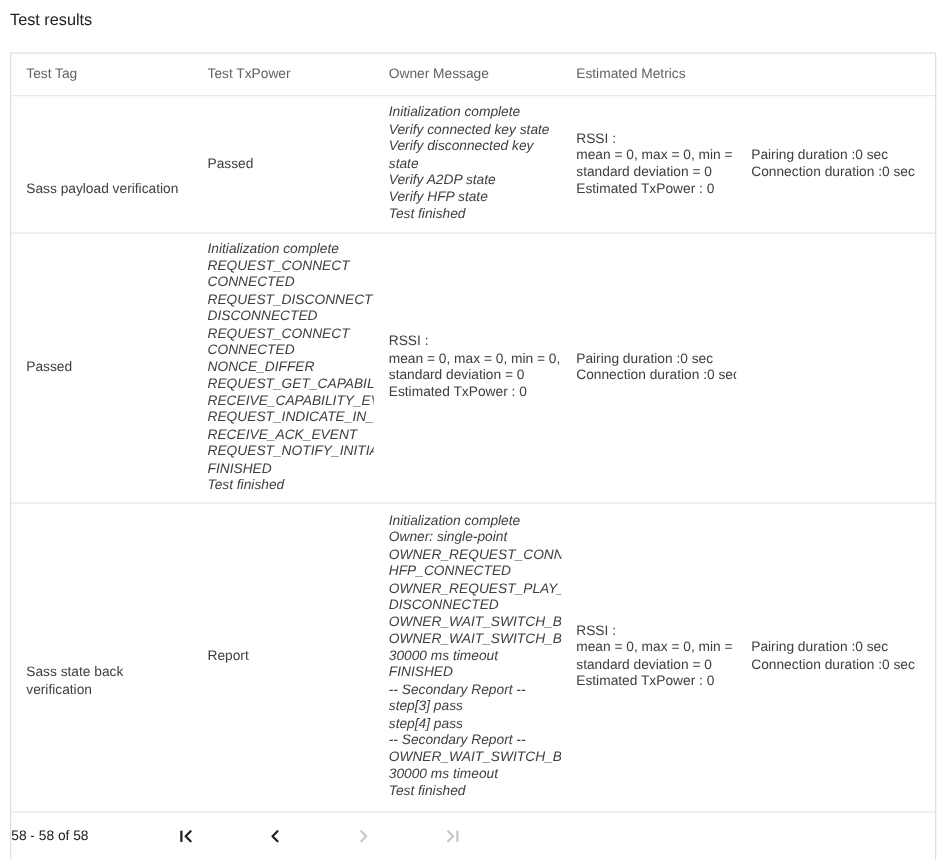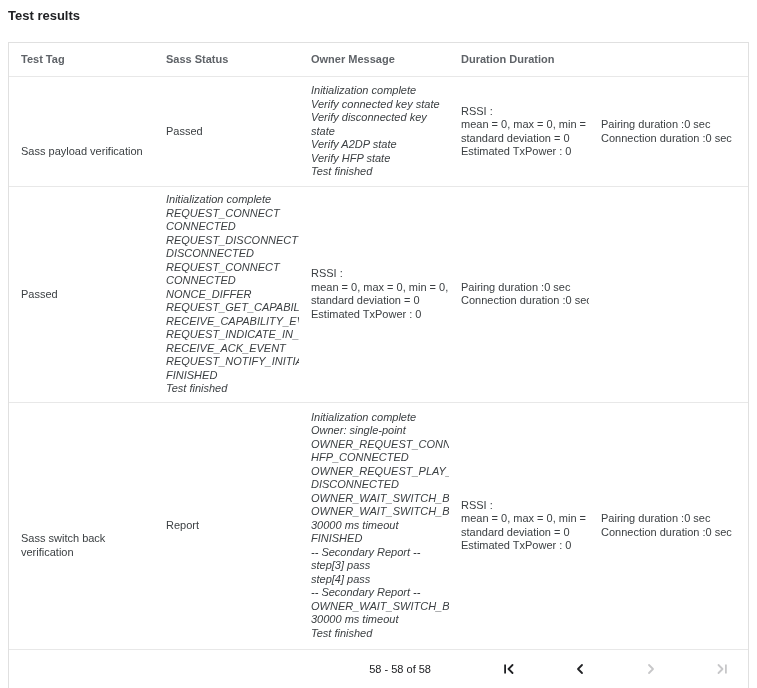--- a/index.html
+++ b/index.html
@@ -6,60 +6,59 @@
   html, body {
     width: 757px; height: 688px;
     background: #ffffff;
     font-family: "Liberation Sans", sans-serif;
     color: #3c4043;
     overflow: hidden;
   }
   .page { padding: 8px; }
   .page-title {
     font-size: 13px;
-    font-weight: 700;
+    font-weight: 400;
     color: #202124;
     margin-bottom: 19px;
   }
   .results-table {
     width: 741px;
     border: 1px solid #e0e0e0;
     background: #fff;
   }
   .t-row {
     display: grid;
     grid-template-columns: 145px 145px 150px 140px 1fr;
     align-items: center;
     border-bottom: 1px solid #e8e8e8;
   }
   .t-row:last-child { border-bottom: none; }
   .t-head { min-height: 34px; }
   .t-head .cell {
     color: #5f6368;
     font-size: 11px;
-    font-weight: 700;
+    font-weight: 400;
   }
   .cell {
     padding: 6px 8px 6px 12px;
     font-size: 11px;
     line-height: 13.5px;
     overflow: hidden;
     align-self: center;
   }
   .cell.wrap { white-space: pre-line; word-wrap: normal; margin-top: 40px; }
   .cell.nowrap-lines { white-space: pre; }
   .row-0 { min-height: 110px; }
   .row-1 { min-height: 213px; }
   .row-2 { min-height: 247px; }
   .msg-cell { white-space: pre-line; overflow: hidden; font-style: italic; }
   .paginator {
     min-height: 39px;
     display: flex;
     align-items: center;
-    justify-content: flex-end;
     padding-right: 12px;
   }
   .range-label {
     font-size: 11px;
     color: #202124;
     margin-right: 64px;
   }
   .pg-btn {
     width: 28px; height: 28px;
     display: flex; align-items: center; justify-content: center;
@@ -79,23 +78,23 @@
 </head>
 <body>
 
 <div class="page">
   <div class="page-title">Test results</div>
 
   <div class="results-table">
 
     <div class="t-row t-head">
       <div class="cell">Test Tag</div>
-      <div class="cell">Sass Status</div>
+      <div class="cell">Test TxPower</div>
       <div class="cell">Owner Message</div>
-      <div class="cell">Duration Duration</div>
+      <div class="cell">Estimated Metrics</div>
     </div>
 
     <div class="t-row row-0">
       <div class="cell wrap">Sass payload verification</div>
       <div class="cell">Passed</div>
       <div class="cell msg-cell">Initialization complete
 Verify connected key state
 Verify disconnected key state
 Verify A2DP state
 Verify HFP state
@@ -127,21 +126,21 @@
 Test finished</div>
       <div class="cell nowrap-lines">RSSI :
 mean = 0, max = 0, min = 0,
 standard deviation = 0
 Estimated TxPower : 0</div>
       <div class="cell nowrap-lines">Pairing duration :0 sec
 Connection duration :0 sec</div>
     </div>
 
     <div class="t-row row-2">
-      <div class="cell wrap">Sass switch back verification</div>
+      <div class="cell wrap">Sass state back verification</div>
       <div class="cell">Report</div>
       <div class="cell msg-cell">Initialization complete
 Owner: single-point
 OWNER_REQUEST_CONNECT
 HFP_CONNECTED
 OWNER_REQUEST_PLAY_MED
 DISCONNECTED
 OWNER_WAIT_SWITCH_BACK
 OWNER_WAIT_SWITCH_BACK
 30000 ms timeout

